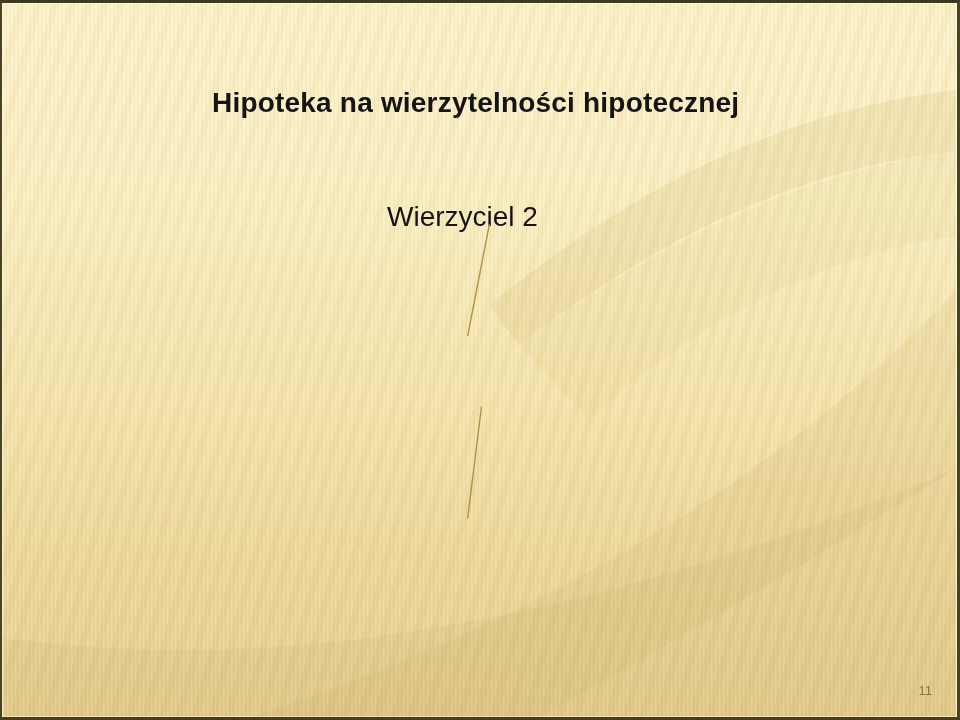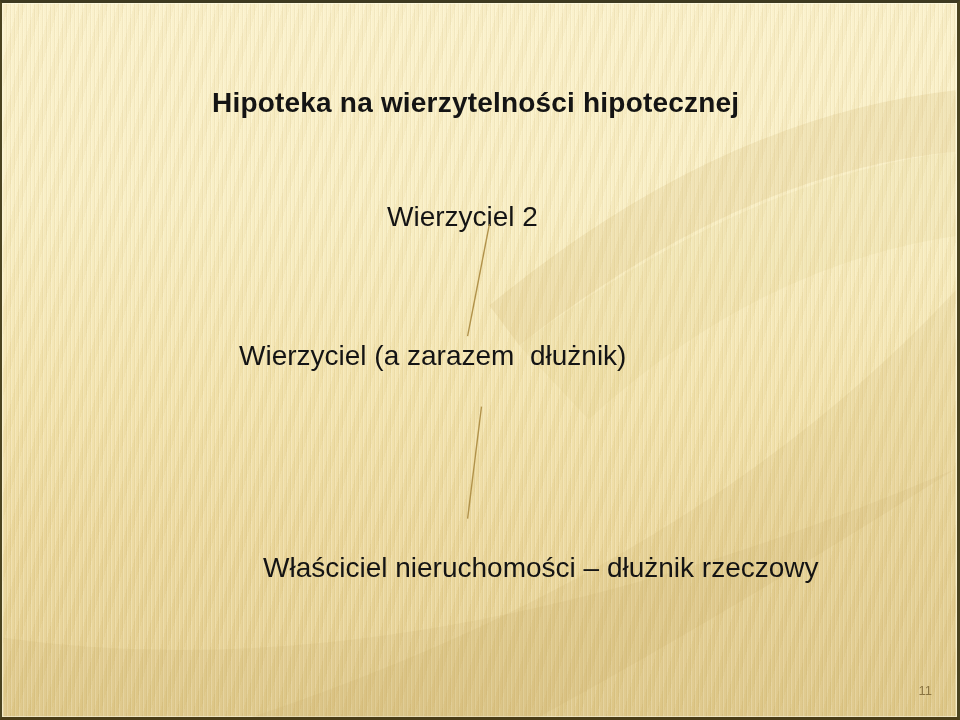--- a/index.html
+++ b/index.html
@@ -84,23 +84,21 @@
     <path d="M 490 305 Q 720 115 960 88 L 960 150 Q 745 170 520 345 Z" fill="rgba(198,167,96,0.16)"></path>
     <path d="M 520 345 Q 750 175 960 150 L 960 235 Q 760 265 590 420 Z" fill="rgba(210,182,112,0.10)"></path>
     <path d="M 250 720 Q 700 570 960 290 L 960 470 Q 740 610 540 720 Z" fill="rgba(198,167,96,0.14)"></path>
     <path d="M 0 640 Q 420 700 960 470 L 960 720 L 0 720 Z" fill="rgba(190,158,88,0.10)"></path>
   </svg>
 
   <div class="txt title">Hipoteka na wierzytelności hipotecznej</div>
 
   <div class="txt node1">Wierzyciel 2</div>
 
-  <div class="txt node2">Wierzyciel (a zarazem  dłużnik)</div>
 
-  <div class="txt node3">Właściciel nieruchomości – dłużnik rzeczowy</div>
 
   <svg class="connectors" viewBox="0 0 960 720" xmlns="http://www.w3.org/2000/svg" aria-hidden="true">
     <line x1="490" y1="223" x2="468" y2="336" stroke="#b1924a" stroke-width="1.4"></line>
     <line x1="482" y1="407" x2="468" y2="520" stroke="#b1924a" stroke-width="1.4"></line>
   </svg>
 
   <div class="page-number">11</div>
 </div>
 
 </body></html>

